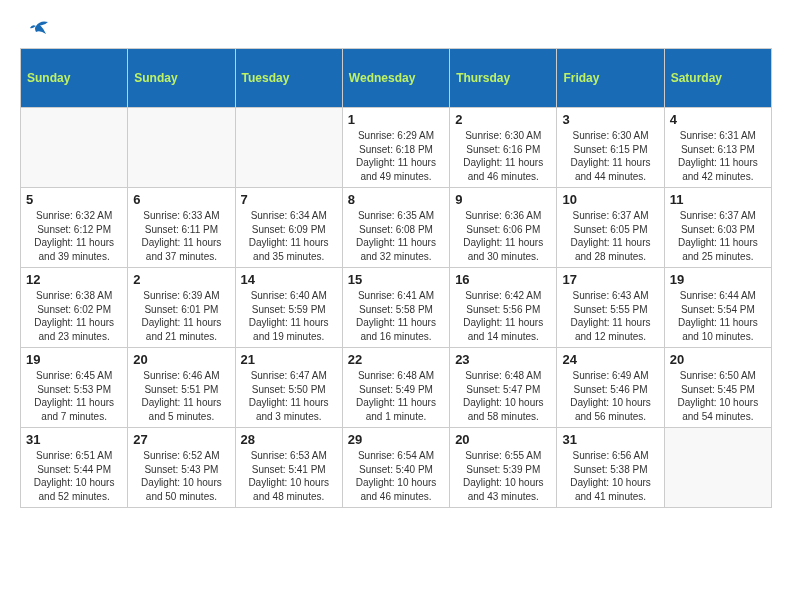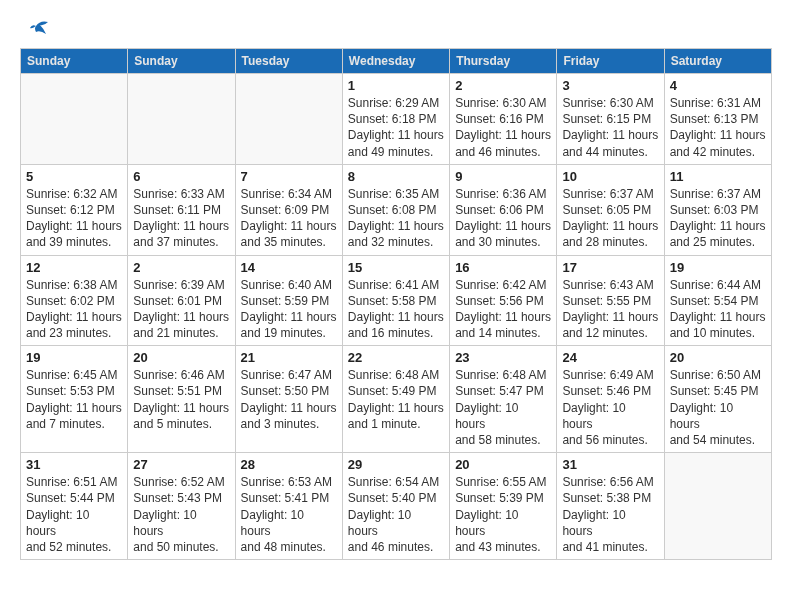--- a/index.html
+++ b/index.html
@@ -33,23 +33,23 @@
       font-size: 16px;
       color: #444;
     }
     .calendar {
       width: 100%;
       border-collapse: collapse;
       font-size: 11px;
     }
     .calendar th {
       background: #1a6bb5;
-      color: #e5e5e5;
+      color: #bef264;
       text-align: left;
-      padding: 5px 6px;
+      padding: 22px 6px;
       font-size: 12px;
       font-weight: bold;
       border: 1px solid #ccc;
     }
     .calendar td {
       border: 1px solid #ccc;
       vertical-align: top;
       padding: 4px 5px;
       width: calc(100% / 7);
       height: 80px;
@@ -60,22 +60,23 @@
     }
     .day-num {
       font-size: 13px;
       font-weight: bold;
       color: #222;
       display: block;
       margin-bottom: 2px;
     }
     .day-info {
       color: #333;
-      font-size: 12px;
+      font-size: 10px;
       line-height: 1.35;
+      text-align: center;
     }
   </style>
 </head>
 <body>
 
 <div class="header">
   <div class="logo">
     <div style="display:flex; align-items:center; gap:2px;">
       <span style="font-size:22px; font-weight:bold; color:#333;"></span>
       <svg width="28" height="22" viewBox="0 0 28 22">

